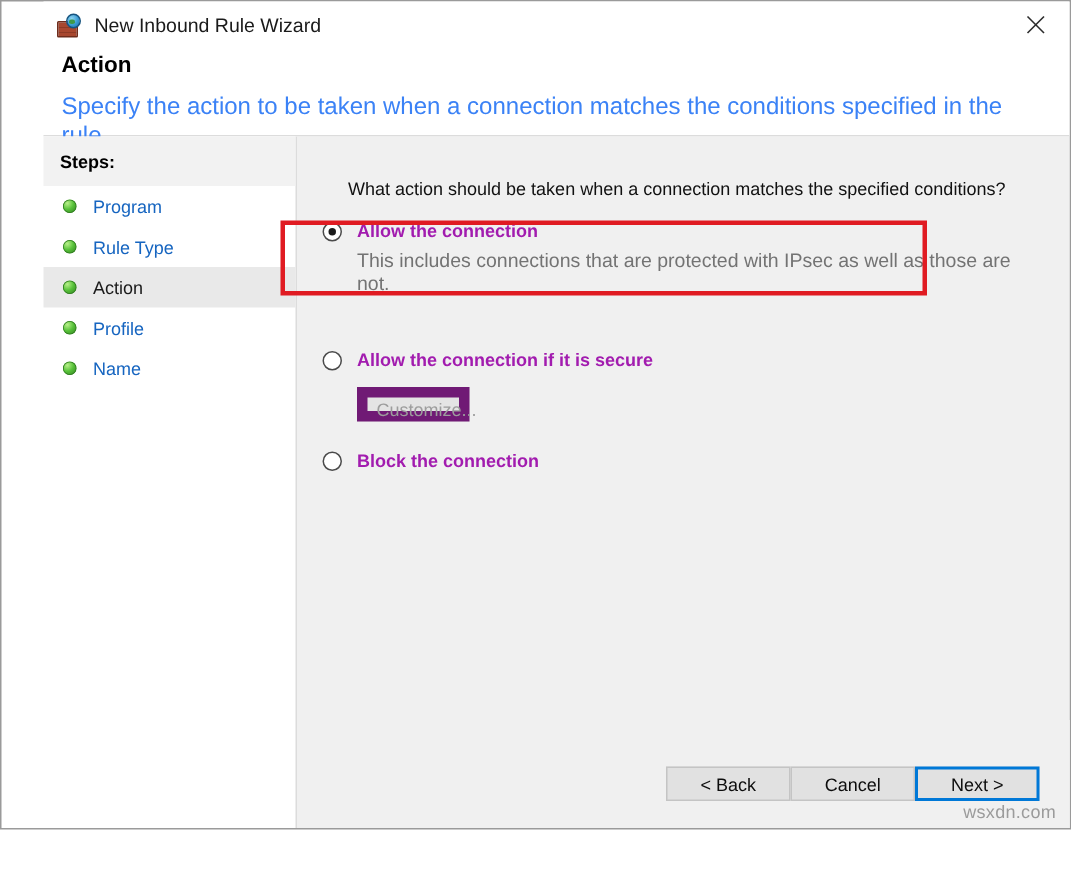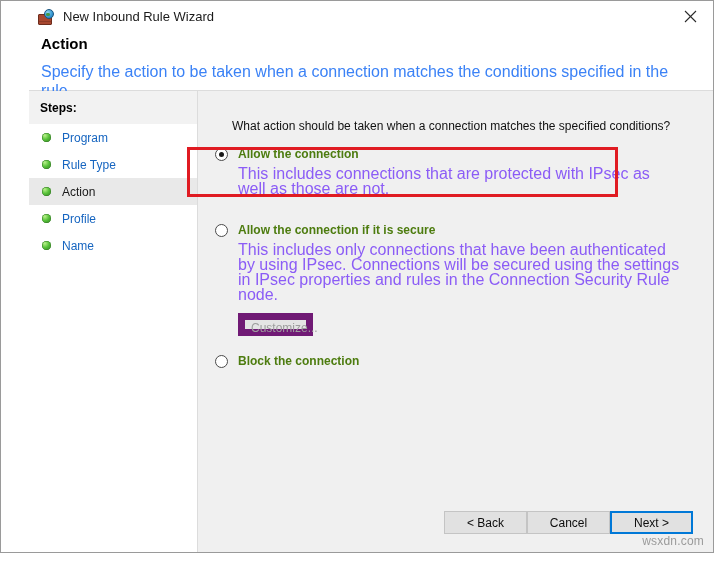--- a/index.html
+++ b/index.html
@@ -210,27 +210,27 @@
     left: 3px;
     top: 3px;
     width: 5px;
     height: 5px;
     border-radius: 50%;
     background: #1a1a1a;
   }
   .option-title {
     font-size: 12px;
     font-weight: bold;
-    color: #4d7c0f;
+    color: #a21caf;
     line-height: 14px;
     margin: 0;
   }
   .option-desc {
-    font-size: 16px;
-    color: #8b5cf6;
+    font-size: 13px;
+    color: #737373;
     line-height: 15px;
     margin: 5px 0 0 0;
     max-width: 440px;
   }
   .option-desc.wide { max-width: 447px; }
 
   .customize-btn {
     margin: 11px 0 0 0;
     width: 75px;
     height: 23px;
@@ -364,24 +364,23 @@
       <div class="question">What action should be taken when a connection matches the specified conditions?</div>
 
       <div class="options">
 
         <div class="option" style="margin-top:0;">
           <span class="radio checked"></span>
           <div class="option-title">Allow the connection</div>
           <div class="option-desc">This includes connections that are protected with IPsec as well as those are not.</div>
         </div>
 
-        <div class="option" style="margin-top:27px;">
+        <div class="option" style="margin-top:37px;">
           <span class="radio"></span>
           <div class="option-title">Allow the connection if it is secure</div>
-          <div class="option-desc wide">This includes only connections that have been authenticated by using IPsec.  Connections will be secured using the settings in IPsec properties and rules in the Connection Security Rule node.</div>
           <button class="customize-btn" disabled="">Customize...</button>
         </div>
 
         <div class="option" style="margin-top:18px;">
           <span class="radio"></span>
           <div class="option-title">Block the connection</div>
         </div>
 
       </div>
     </div>

